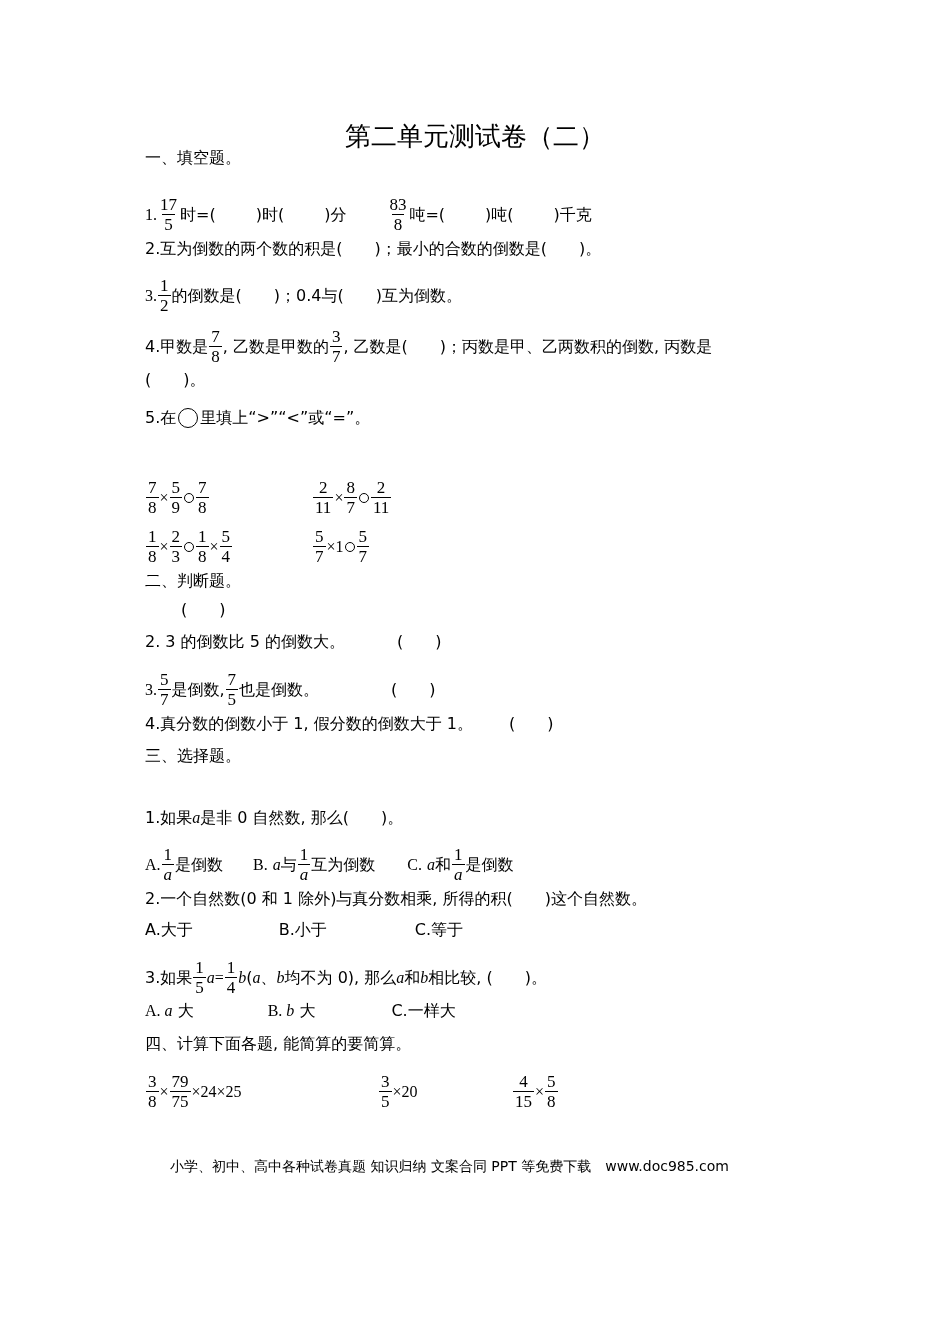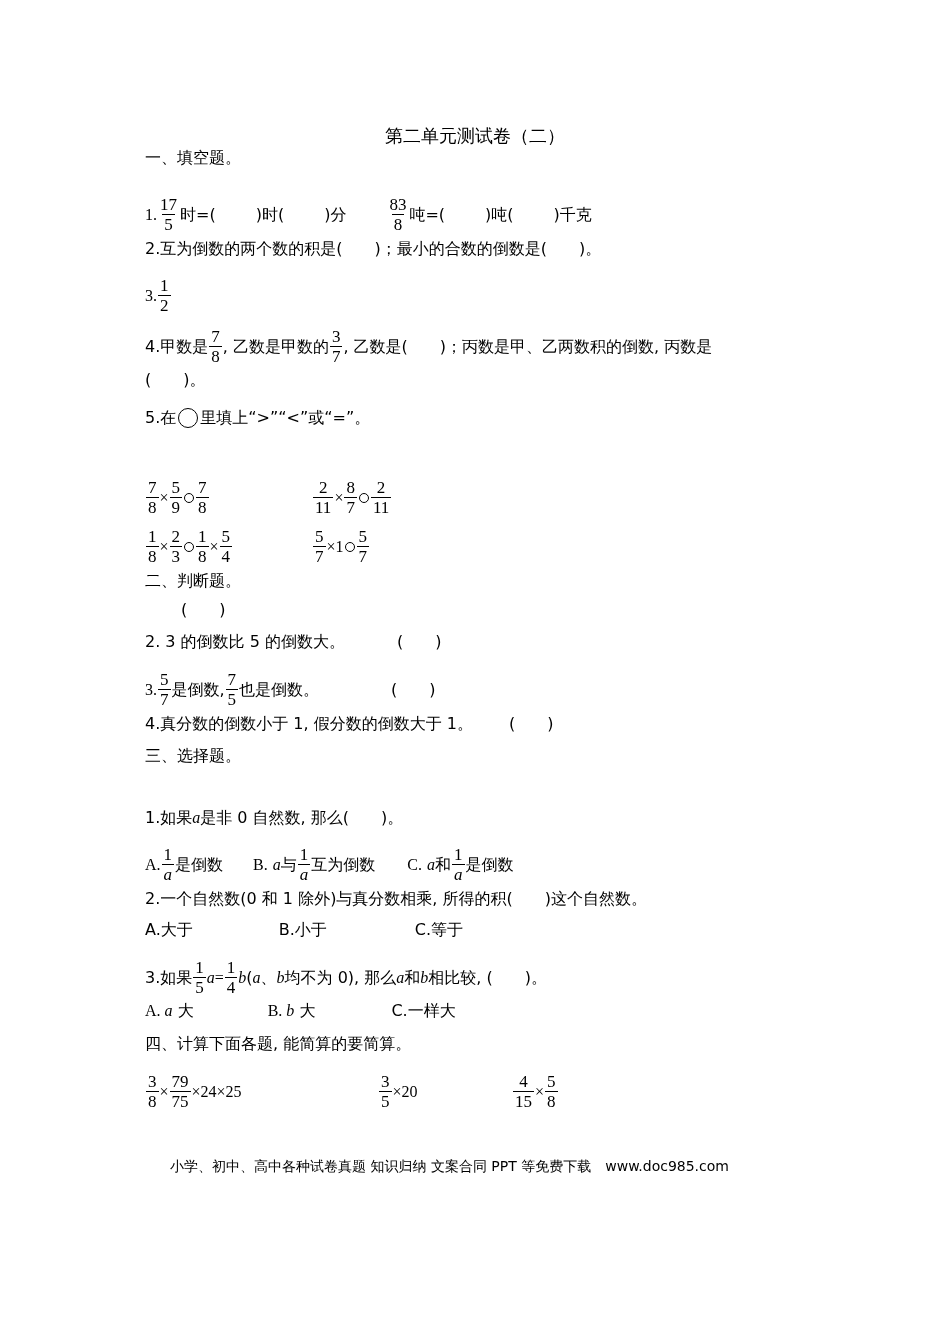--- a/index.html
+++ b/index.html
@@ -1,20 +1,20 @@
 <!DOCTYPE html>
 <html><head>
 <meta charset="utf-8">
 <style>
   html, body { margin:0; padding:0; background:#ffffff; }
   body { width:950px; height:1344px; position:relative; overflow:hidden;
          font-family: "DejaVu Sans", "Liberation Sans", sans-serif; color:#000; }
   .line { position:absolute; left:145px; font-size:16px; line-height:20px; white-space:nowrap; display:flex; align-items:center; }
   .serif { font-family: "Liberation Serif", "DejaVu Serif", serif; }
-  .title { position:absolute; left:0; width:950px; top:122px; text-align:center; font-size:18px; line-height:28px; }
+  .title { position:absolute; left:0; width:950px; top:122px; text-align:center; font-size:26px; line-height:28px; }
   .frac { display:inline-flex; flex-direction:column; align-items:center; vertical-align:middle;
           font-family: "Liberation Serif", "DejaVu Serif", serif; font-size:17px; line-height:19px; margin:0 1px; }
   .frac .num { padding:0 2px; }
   .frac .den { border-top:1px solid #000; padding:0 2px; }
   .circle-glyph { display:inline-block; width:20px; height:20px; border:1.3px solid #000; border-radius:50%; box-sizing:border-box; margin:0 2px; }
   .small-circle { display:inline-block; width:10px; height:10px; border:1px solid #000; border-radius:50%; box-sizing:border-box; margin:0 1px; }
   .op { font-family:"Liberation Serif", serif; font-size:16px; }
   .ital { font-style:italic; font-family:"Liberation Serif", serif; }
   .footer { position:absolute; top:1157px; left:170px; font-size:14px; line-height:18px; white-space:nowrap; }
   .gap { display:inline-block; }
@@ -50,20 +50,21 @@
 </div>
 
 <div class="line" style="top:239px;">2.互为倒数的两个数的积是(　　)；最小的合数的倒数是(　　)。</div>
 
 <div class="line" style="top:276px;">
   <span class="serif">3.</span>
   <span class="frac">
       <span class="num">1</span>
       <span class="den">2</span>
     </span>
+  <span>的倒数是(　　)；0.4与(　　)互为倒数。</span>
 </div>
 
 <div class="line" style="top:327px;">
   <span>4.甲数是</span>
   <span class="frac">
       <span class="num">7</span>
       <span class="den">8</span>
     </span>
   <span>, 乙数是甲数的</span>
   <span class="frac">

